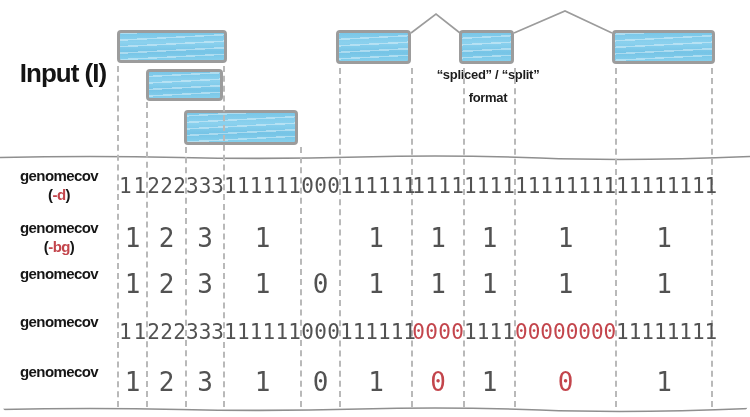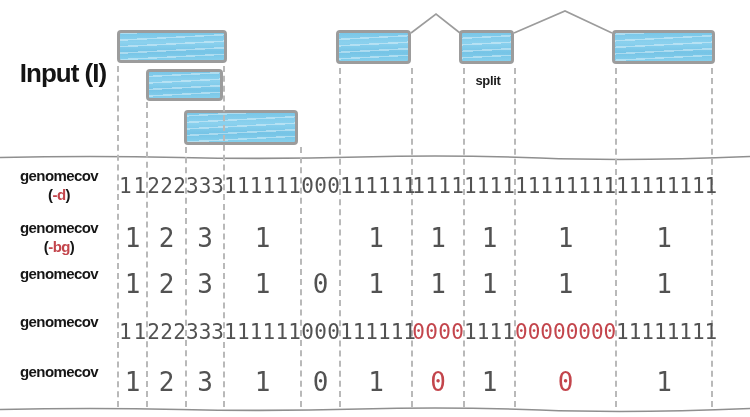--- a/index.html
+++ b/index.html
@@ -1,18 +1,18 @@
 <!DOCTYPE html>
 <html><head>
 <meta charset="utf-8">
 <style>
   html,body{margin:0;padding:0;background:#ffffff;}
   .canvas{
     position:relative;width:750px;height:417px;background:#ffffff;
-    font-family:"Liberation Sans",sans-serif;overflow:hidden;
+    font-family:"Liberation Sans",sans-serif;overflow:hidden;border-radius:19px;
   }
   
   .input-label{
     position:absolute;left:0;top:58px;width:126px;text-align:center;
     font-weight:bold;color:#141414;font-size:26px;line-height:31px;letter-spacing:-1px;
   }
   
   .read{
     position:absolute;border:3px solid #9c9c9c;border-radius:4px;box-sizing:border-box;
     background:
@@ -63,21 +63,22 @@
   <svg class="overlay" width="750" height="417">
     <g id="junctions">
         <polyline points="411,33 436,14 460,33" fill="none" stroke="#9c9c9c" stroke-width="1.6"></polyline>
         <polyline points="514,33 565,11 612,33" fill="none" stroke="#9c9c9c" stroke-width="1.6"></polyline>
       </g>
     <path d="M0 157.5 Q 90 155.5 180 157.5 T 360 157 T 540 158 T 750 156.5" stroke="#8f8f8f" stroke-width="1.6" fill="none"></path>
     <path d="M0 409.5 Q 90 407.5 180 409.5 T 360 409 T 540 410 T 750 408.5" stroke="#8f8f8f" stroke-width="1.6" fill="none"></path>
   </svg>
 
   <div class="annotation" id="annotation">
-      <div class="line-last">split</div>
+      <div>“spliced” / “split”</div>
+      <div class="line-last">format</div>
     </div>
 
   <div id="dashes">
       <div class="vdash" style="left: 117px; top: 66px; height: 341px;"></div>
       <div class="vdash" style="left: 146px; top: 102px; height: 305px;"></div>
       <div class="vdash" style="left: 185px; top: 147px; height: 260px;"></div>
       <div class="vdash" style="left: 223px; top: 66px; height: 341px;"></div>
       <div class="vdash" style="left: 300px; top: 147px; height: 260px;"></div>
       <div class="vdash" style="left: 339px; top: 68px; height: 339px;"></div>
       <div class="vdash" style="left: 411px; top: 68px; height: 339px;"></div>

